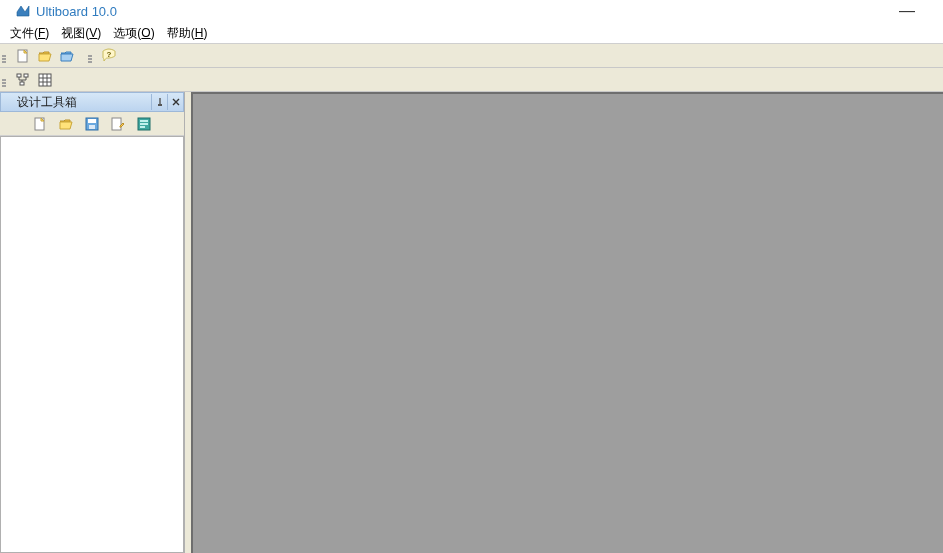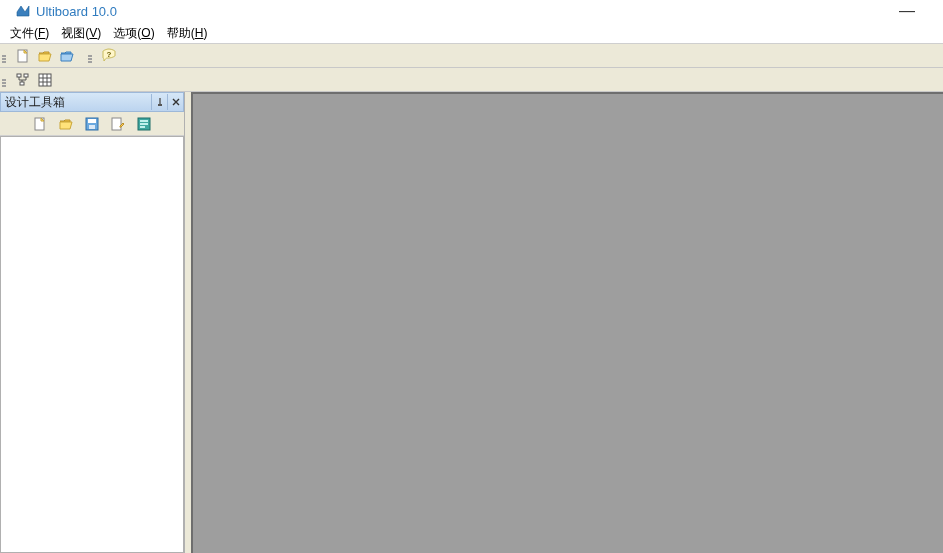--- a/index.html
+++ b/index.html
@@ -12,21 +12,21 @@
   .menubar .menu-item { padding: 1px 6px; cursor: default; }
   .menubar .menu-item u { text-decoration: underline; }
   .toolbar-row { height: 24px; display: flex; align-items: center; background: #ece9d8; border-bottom: 1px solid #c8c8c8; }
   .grip { width: 7px; height: 22px; display: flex; flex-direction: column; justify-content: center; gap: 2px; margin: 0 3px 0 2px; }
   .grip span { display: block; width: 2px; height: 2px; background: #a0a0a0; box-shadow: 2px 0 #a0a0a0, 0 3px #a0a0a0, 2px 3px #a0a0a0, 0 6px #a0a0a0, 2px 6px #a0a0a0; }
   .btn { width: 22px; height: 22px; display: flex; align-items: center; justify-content: center; }
   .sep-after { margin-right: 8px; }
   .content { display: flex; height: calc(553px - 22px - 22px - 24px - 24px); }
   .panel { width: 185px; background: #ece9d8; border-right: 1px solid #b0b0b0; display: flex; flex-direction: column; }
   .panel-titlebar { height: 20px; display: flex; align-items: center; background: linear-gradient(#d6e7f7, #bcd4ef); border: 1px solid #9db8d8; }
-  .panel-title { flex: 1; padding-left: 4px; font-size: 12px; color: #1a1a1a; }
+  .panel-title { flex: 1; padding-left: 16px; font-size: 12px; color: #1a1a1a; }
   .panel-pin, .panel-close { width: 16px; height: 16px; display: flex; align-items: center; justify-content: center; font-size: 10px; color: #333; border-left: 1px solid #9db8d8; }
   .panel-toolbar { height: 24px; background: #ece9d8; border-bottom: 1px solid #d0d0d0; display: flex; align-items: center; justify-content: center; gap: 6px; padding: 0 4px; }
   .panel-toolbar .btn { width: 20px; height: 20px; }
   .panel-body { flex: 1; background: #fff; border: 1px solid #b0b0b0; margin: 0; }
   .gap-col { width: 6px; background: #ece9d8; }
   .workspace { flex: 1; background: #9e9e9e; border: 2px solid #808080; border-right: none; border-bottom: none; border-top-color: #6e6e6e; border-left-color: #6e6e6e; }
   svg { display: block; }
 </style>
 </head>
 <body>

